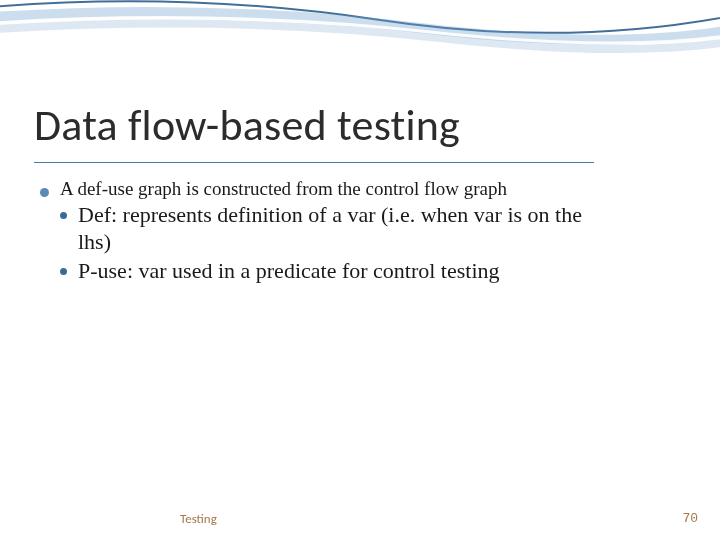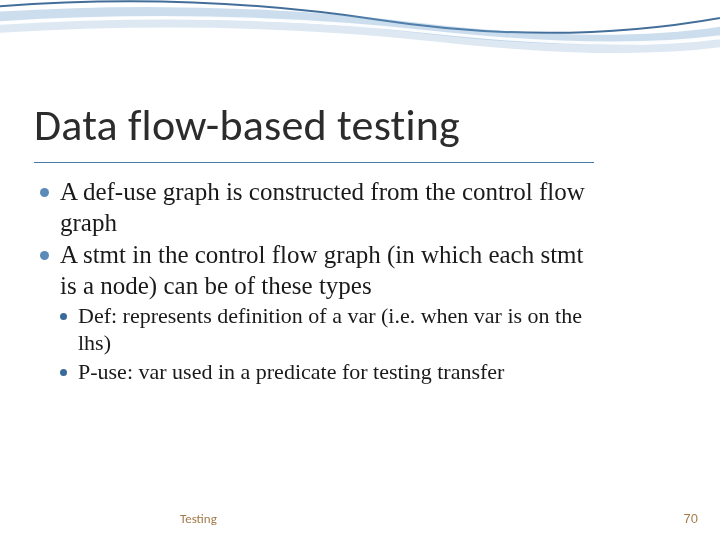--- a/index.html
+++ b/index.html
@@ -33,21 +33,21 @@
     border-top: 1px solid #4a7aa8;
     margin: 4px 0 14px 0;
   }
   ul.level1 {
     list-style: none;
     padding-left: 4px;
   }
   ul.level1 > li {
     position: relative;
     padding-left: 22px;
-    font-size: 25px;
+    font-size: 19px;
     line-height: 1.22;
     color: #1a1a1a;
     margin-bottom: 2px;
   }
   ul.level1 > li::before {
     content: "";
     position: absolute;
     left: 2px;
     top: 11px;
     width: 9px; height: 9px;
@@ -81,42 +81,41 @@
     left: 180px;
     font-family: Calibri, 'Segoe UI', Arial, sans-serif;
     font-size: 13px;
     color: #a57a4a;
     text-align: center;
   }
   .page-num {
     position: absolute;
     bottom: 14px;
     right: 22px;
-    font-family: Liberation Sans, sans-serif;
+    font-family: Liberation Mono, monospace;
     font-size: 13px;
     color: #a57a4a;
   }
 </style>
 </head>
 <body>
 
 <svg class="deco" viewBox="0 0 720 80" preserveAspectRatio="none">
   <path d="M -20 8 Q 180 -10 380 20 T 760 10" stroke="#2e5e8e" stroke-width="2" fill="none" opacity="0.9"></path>
   <path d="M -20 18 Q 200 2 420 28 T 770 22" stroke="#6da0cf" stroke-width="10" fill="none" opacity="0.35"></path>
   <path d="M -20 30 Q 220 14 440 38 T 770 34" stroke="#a9c6e2" stroke-width="8" fill="none" opacity="0.4"></path>
   <path d="M -20 24 Q 210 8 430 32 T 770 28" stroke="#ffffff" stroke-width="3" fill="none" opacity="0.9"></path>
 </svg>
 
 <div class="slide">
   <h1 class="title">Data flow-based testing</h1>
   <hr class="rule">
   <ul class="level1">
     <li>A def-use graph is constructed from the control flow graph</li>
-    <li>A stmt in the control flow graph (in which each stmt is a node) can be of these types</li>
   </ul>
   <ul class="level2">
     <li>Def: represents definition of a var (i.e. when var is on the lhs)</li>
-    <li>P-use: var used in a predicate for testing transfer</li>
+    <li>P-use: var used in a predicate for control testing</li>
   </ul>
 </div>
 
 <div class="footer-label">Testing</div>
 <div class="page-num">70</div>
 
 </body></html>

